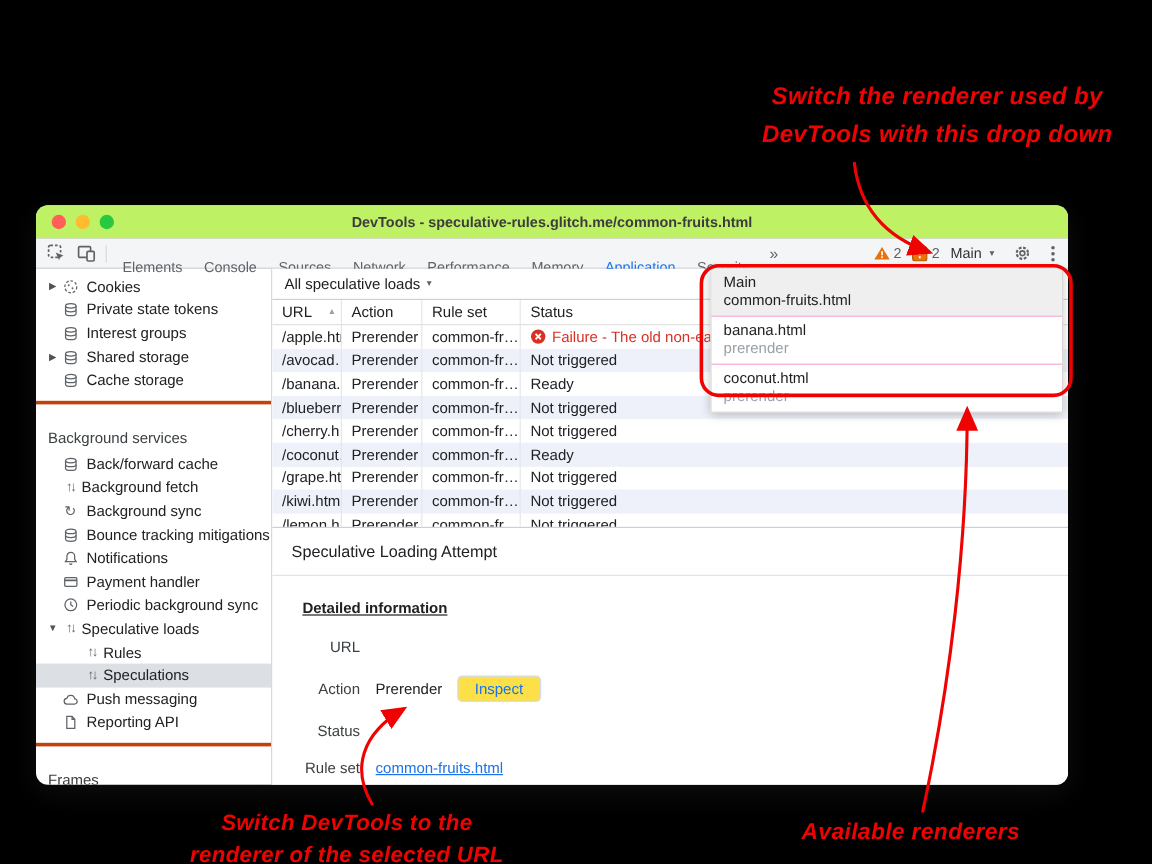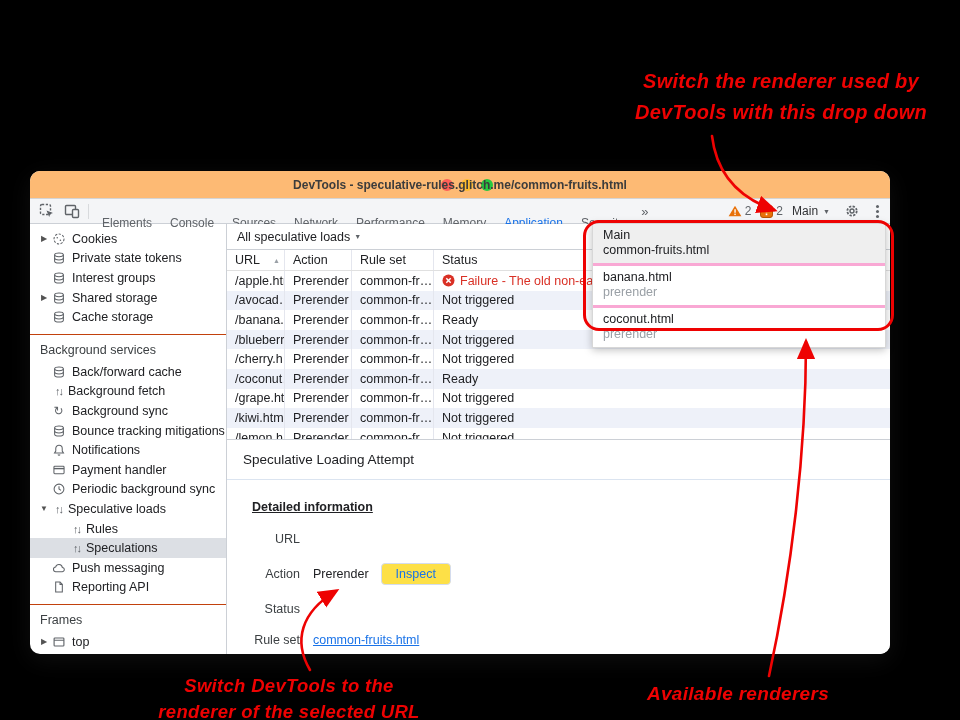--- a/index.html
+++ b/index.html
@@ -5,32 +5,32 @@
   * { margin:0; padding:0; box-sizing:border-box; }
   html,body { width:960px; height:720px; background:#000; overflow:hidden;
     font-family:"Liberation Sans", sans-serif; }
   .stage { position:relative; width:960px; height:720px; background:#000;margin-top:24px; }
 
   
   .ann { position:absolute; color:#ee0202; font-weight:bold; font-style:italic;
     text-align:center; letter-spacing:.3px; z-index:10; }
   .ann-top { left:600px; top:42px; width:362px; font-size:20px; line-height:31px; }
   .ann-bl  { left:148px; top:649px; width:282px; font-size:18.5px; line-height:26px; }
-  .ann-br  { left:612px; top:659px; width:252px; font-size:19px; }
+  .ann-br  { left:633px; top:659px; width:252px; font-size:19px; }
   .arrows { position:absolute; left:0; top:0; width:960px; height:720px;
     z-index:45; pointer-events:none; }
   .red-rect { position:absolute; left:583px; top:196px; width:311px; height:111px;
     border:3px solid #ee0202; border-radius:16px; z-index:40; pointer-events:none; }
 
   
   .window { position:absolute; left:30px; top:147px; width:860px; height:483px;
     background:#fff; border-radius:10px; overflow:hidden; z-index:5;
     box-shadow:0 6px 24px rgba(255,255,255,.06); }
-  .titlebar { height:28px; background:#fdba74; border-bottom:1px solid #d4d4d4;
-    display:flex; align-items:center; position:relative;justify-content:center; }
+  .titlebar { height:28px; background:#bef264; border-bottom:1px solid #d4d4d4;
+    display:flex; align-items:center; position:relative; }
   .lights { display:flex; gap:8px; padding-left:13px; }
   .light { width:12px; height:12px; border-radius:50%; }
   .light.r { background:#ff5f57; } .light.y { background:#febc2e; } .light.g { background:#28c840; }
   .win-title { position:absolute; left:0; right:0; text-align:center; font-size:12px;
     font-weight:bold; color:#3c3c3c; }
 
   
   .tabsbar { height:25px; background:#f4f5f7; border-bottom:1px solid #ccd0d6;
     display:flex; align-items:center; font-size:12px; color:#5f6368; padding:0 8px 0 4px; }
   .tbtn { width:25px; height:25px; display:flex; align-items:center; justify-content:center; }
@@ -50,21 +50,21 @@
   .sidebar { width:197px; border-right:1px solid #ccd0d6; font-size:12.5px;
     color:#202124; padding-top:5px; overflow:hidden; flex:none; }
   .s-item { height:19.6px; display:flex; align-items:center; padding-left:8px; white-space:nowrap; }
   .s-item.sel { background:#dcdfe4; }
   .s-item.ind { padding-left:26px; }
   .exp { width:12px; font-size:8px; color:#535353; text-align:center; flex:none; }
   .ic { width:15px; height:15px; margin:0 6px 0 1px; display:flex; align-items:center;
     justify-content:center; flex:none; }
   .glyph-ud { font-size:11px; letter-spacing:-2px; color:#5f6368; margin-right:2px; }
   .glyph-sync { font-size:12px; color:#5f6368; }
-  .s-group { margin-top:7px; border-top:1px solid #c2410c; padding-top:5px; }
+  .s-group { margin-top:7px; border-top:3px solid #c2410c; padding-top:18px; }
   .s-header { padding:3px 0 5px 10px; color:#3c4043; }
 
   .main { flex:1; display:flex; flex-direction:column; background:#fff; min-width:0; }
   .filterbar { height:26px; border-bottom:1px solid #ccd0d6; display:flex;
     align-items:center; gap:4px; padding-left:10px; font-size:12.5px; color:#202124; flex:none; }
   .grid { height:190px; overflow:hidden; font-size:12.5px; color:#202124;
     border-bottom:1px solid #ccd0d6; flex:none; }
   .trow { display:flex; height:19.6px; align-items:center; }
   .trow.head { height:21px; border-bottom:1px solid #e0e0e0; }
   .trow.odd { background:#eef1f9; }
@@ -89,21 +89,21 @@
     border-radius:4px; background:#fde047; color:#1a73e8; font-size:12.5px;
     font-family:"Liberation Sans", sans-serif; }
   .link { color:#1a73e8; text-decoration:underline; }
 
   
   .dropdown { position:absolute; left:592px; top:199px; width:294px; background:#fff;
     border:1px solid #d7d7d7; box-shadow:0 2px 8px rgba(0,0,0,.25); z-index:30;
     font-size:12.5px; color:#202124; }
   .dd-item { padding:4px 10px 5px; line-height:15px; }
   .dd-item.sel { background:#efefef; }
-  .dd-item + .dd-item { border-top:3px solid #f9a8d4; }
+  .dd-item + .dd-item { border-top:1px solid #f9a8d4; }
   .dd-sub { color:#9aa0a6; }
   .dd-item.sel .dd-sub { color:#202124; }
 
   svg.icon { display:block; }
 </style>
 </head>
 <body>
 <div class="stage">
 
   <svg class="arrows">

